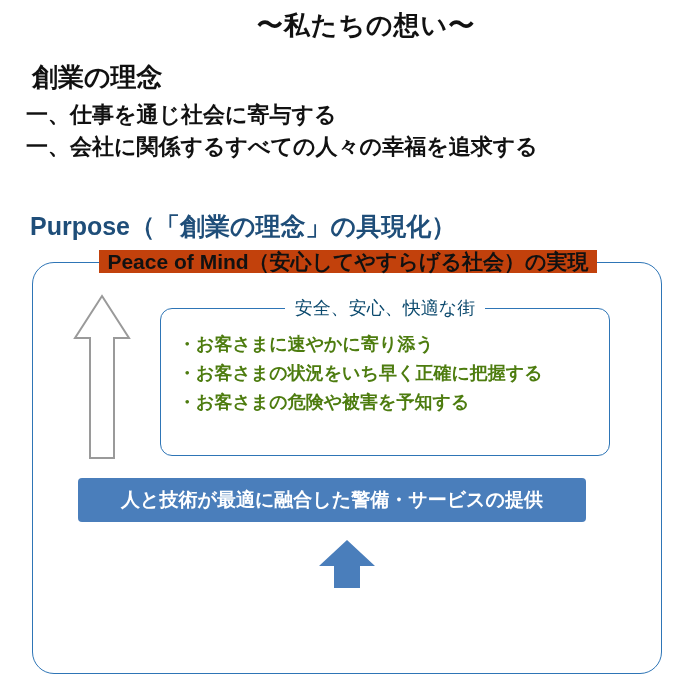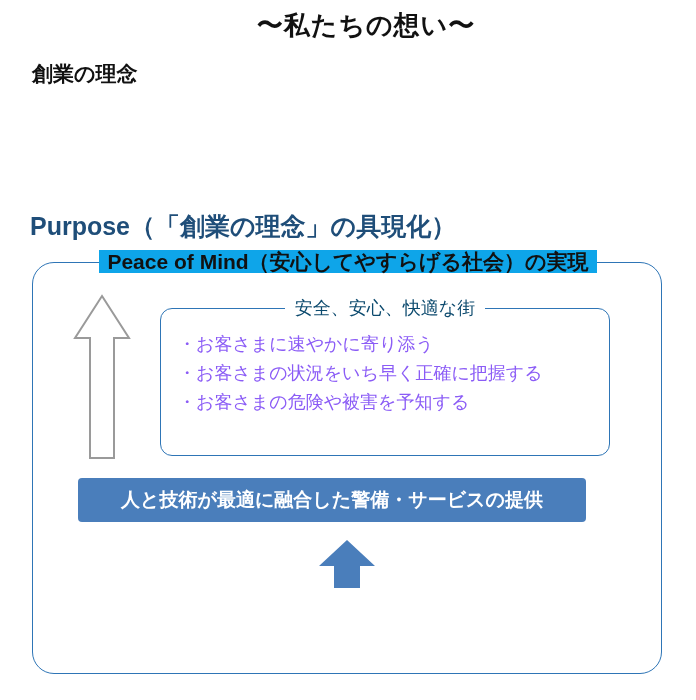--- a/index.html
+++ b/index.html
@@ -31,21 +31,21 @@
     font-weight: bold;
     letter-spacing: 1px;
     color: #111111;
   }
 
   
   .philosophy-heading {
     position: absolute;
     top: 60px;
     left: 32px;
-    font-size: 21px;
+    font-size: 26px;
     font-weight: bold;
     color: #111111;
   }
   .philosophy-lines {
     position: absolute;
     top: 99px;
     left: 26px;
     width: 650px;
   }
   .philosophy-line {
@@ -83,21 +83,21 @@
     top: 248px;
     left: 0;
     width: 696px;
     text-align: center;
     font-size: 21px;
     font-weight: bold;
     color: #111111;
     background: transparent;
   }
   .frame-label span {
-    background: #0ea5e9;
+    background: #c2410c;
     padding: 0 8px;
     margin-top: 43px;
   }
 
   
   .big-arrow {
     position: absolute;
     top: 292px;
     left: 72px;
     width: 60px;
@@ -130,22 +130,23 @@
   }
   .bullets {
     position: absolute;
     top: 330px;
     left: 178px;
     width: 420px;
   }
   .bullet {
     font-size: 18px;
     line-height: 1.62;
-    color: #8b5cf6;
+    color: #4d7c0f;
     white-space: nowrap;
+    font-weight: bold;
   }
 
   
   .bar {
     position: absolute;
     left: 78px;
     width: 508px;
     height: 44px;
     border-radius: 4px;
     color: #ffffff;
@@ -177,20 +178,24 @@
 </style>
 </head>
 <body>
 
 <div class="page">
 
   <div class="title">〜私たちの想い〜</div>
 
   <div class="philosophy-heading">創業の理念</div>
 
+  <div class="philosophy-lines">
+    <div class="philosophy-line">一、仕事を通じ社会に寄与する</div>
+    <div class="philosophy-line">一、会社に関係するすべての人々の幸福を追求する</div>
+  </div>
 
   <div class="purpose-heading">Purpose（「創業の理念」の具現化）</div>
 
   <div class="frame"></div>
   <div class="frame-label">
     <span>Peace of  Mind（安心してやすらげる社会）の実現</span>
   </div>
 
   <div class="big-arrow">
     <svg width="60" height="170" viewBox="0 0 60 170">

